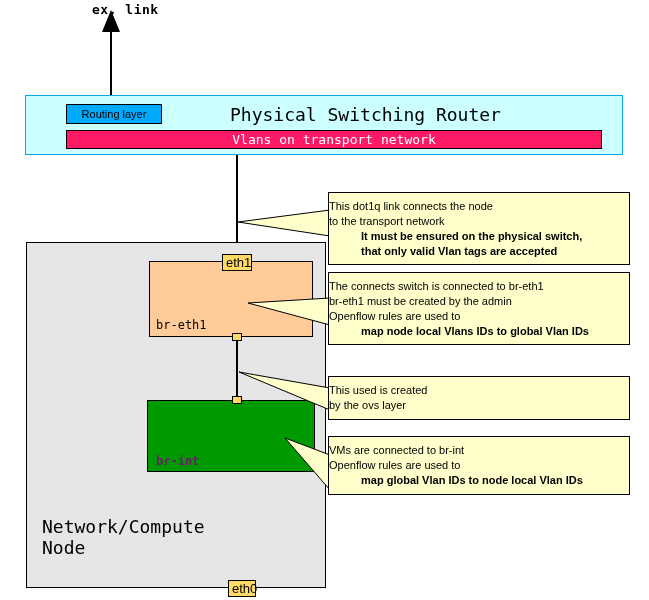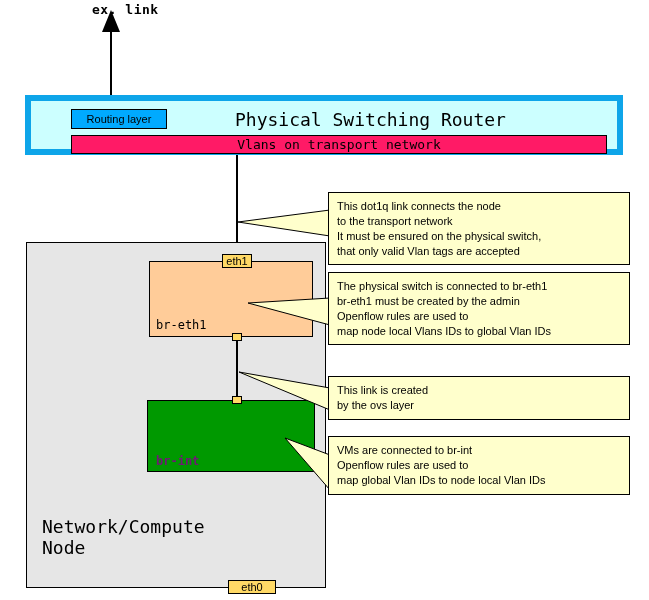--- a/index.html
+++ b/index.html
@@ -9,41 +9,41 @@
     height: 600px;
     background: #fff;
     font-family: Arial, Helvetica, sans-serif;
     position: relative;
     overflow: hidden;
   }
   .abs { position: absolute; }
   .callout {
     background: #ffffcc;
     border: 1px solid #000;
-    padding: 6px 8px;
+    padding: 6px 0;
     font-size: 11px;
     line-height: 1.35;
   }
-  .bold { font-weight: normal; }
+  .bold { font-weight: bold; margin-left: 32px; }
   .router-box {
     background: #ccffff;
-    border: 6px solid #0ea5e9;
+    border: 1px solid #0ea5e9;
   }
   .routing-layer {
     background: #00aaff;
     border: 1px solid #000;
     color: #000;
     font-size: 11px;
     text-align: center;
     padding: 3px 4px;
   }
   .vlan-bar {
     background: #ff1a66;
     border: 1px solid #000;
-    color: #000000;
+    color: #ffffff;
     text-align: center;
     font-family: monospace;
     font-size: 13px;
     padding: 1px 0;
   }
   .router-title {
     font-family: monospace;
     font-size: 18px;
   }
   .node-box {
@@ -54,22 +54,22 @@
     background: #ffcc99;
     border: 1px solid #000;
   }
   .bridge2 {
     background: #009900;
     border: 1px solid #000;
   }
   .port {
     background: #ffd966;
     border: 1px solid #000;
-    font-size: 11px;
-    text-align: center;
+    font-size: 13px;
+    text-align: right;
     padding: 0 3px;
   }
   .port-small {
     background: #ffd966;
     border: 1px solid #000;
     width: 10px;
     height: 8px;
   }
   .arrow-up {
     width: 0; height: 0;
@@ -123,45 +123,45 @@
 
 <div class="abs vline" style="left:236px; top:340px; height:60px;"></div>
 
 <div class="abs bridge2" style="left:147px; top:400px; width:168px; height:72px;"></div>
 <div class="abs port-small" style="left:232px; top:396px;"></div>
 <div class="abs br-label-green" style="left:156px; top:454px;">br-int</div>
 
 <div class="abs node-title" style="left:42px; top:516px; white-space:pre-line;">Network/Compute
 Node</div>
 
-<div class="abs port" style="left:228px; top:580px; width:48px;">eth0</div>
+<div class="abs port" style="left:228px; top:580px; width:28px;">eth0</div>
 
 <svg class="abs" style="left:0; top:0; pointer-events:none;" width="649" height="600">
   <polygon points="238,222 330,210 330,236" fill="#ffffcc" stroke="#000" stroke-width="1"></polygon>
   <polygon points="248,303 330,298 330,325" fill="#ffffcc" stroke="#000" stroke-width="1"></polygon>
   <polygon points="239,372 330,388 330,410" fill="#ffffcc" stroke="#000" stroke-width="1"></polygon>
   <polygon points="285,438 330,455 330,490" fill="#ffffcc" stroke="#000" stroke-width="1"></polygon>
 </svg>
 
 <div class="abs callout" style="left:328px; top:192px; width:302px;">
   <div>This dot1q link connects the node</div>
   <div>to the transport network</div>
   <div class="bold">It must be ensured on the physical switch,</div>
   <div class="bold">that only valid Vlan tags are accepted</div>
 </div>
 
 <div class="abs callout" style="left:328px; top:272px; width:302px;">
-  <div>The physical switch is connected to br-eth1</div>
+  <div>The connects switch is connected to br-eth1</div>
   <div>br-eth1 must be created by the admin</div>
   <div>Openflow rules are used to</div>
   <div class="bold">map node local Vlans IDs to global Vlan IDs</div>
 </div>
 
 <div class="abs callout" style="left:328px; top:376px; width:302px;">
-  <div>This link is created</div>
+  <div>This used is created</div>
   <div>by the ovs layer</div>
 </div>
 
 <div class="abs callout" style="left:328px; top:436px; width:302px;">
   <div>VMs are connected to br-int</div>
   <div>Openflow rules are used to</div>
   <div class="bold">map global Vlan IDs to node local Vlan IDs</div>
 </div>
 
 </body></html>

